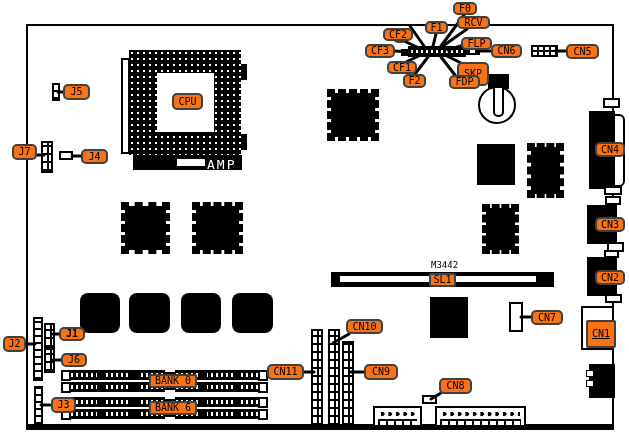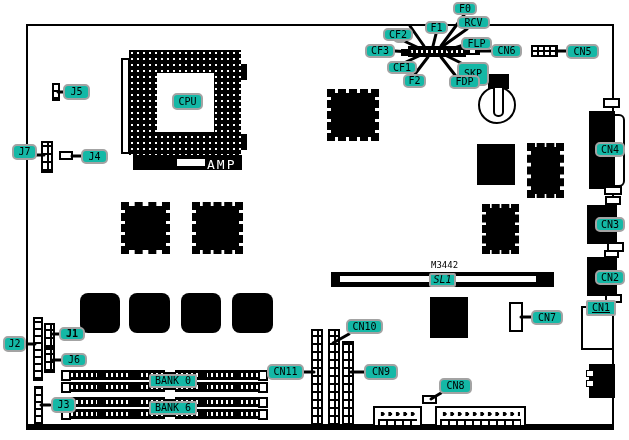--- a/index.html
+++ b/index.html
@@ -2,21 +2,21 @@
 <html><head>
 <meta charset="utf-8">
 <style>
   html,body{margin:0;padding:0;background:#fff;}
   #stage{position:relative;width:629px;height:440px;background:#fff;overflow:hidden;
          font-family:"DejaVu Sans Mono",monospace;color:#000;}
   .abs{position:absolute;box-sizing:border-box;}
   
   #board{left:26px;top:24px;width:588px;height:406px;border:2px solid #000;border-bottom-width:6px;z-index:1;}
   
-  .lbl{background:#14b8a6;border:2px solid #a3a3a3;border-radius:5px;display:flex;align-items:center;
+  .lbl{background:#f97316;border:2px solid #404040;border-radius:5px;display:flex;align-items:center;
        justify-content:center;font-size:10px;line-height:10px;z-index:10;padding:0 1px;white-space:nowrap;}
   .sq{border-radius:2px;}
   
   .blk{background:#000;z-index:3;}
   .round{border-radius:8px;}
   
   .qfp{background:#000;background-clip:padding-box;border:4px dashed #000;z-index:3;}
   
   .box{background:#fff;border:2px solid #000;z-index:3;}
   
@@ -146,21 +146,21 @@
   <div class="abs blk" style="left:477px;top:144px;width:38px;height:41px;"></div>
   <div class="abs blk" style="left:430px;top:297px;width:38px;height:41px;"></div>
   <div class="abs blk round" style="left:80px;top:293px;width:40px;height:40px;"></div>
   <div class="abs blk round" style="left:129px;top:293px;width:41px;height:40px;"></div>
   <div class="abs blk round" style="left:181px;top:293px;width:40px;height:40px;"></div>
   <div class="abs blk round" style="left:232px;top:293px;width:41px;height:40px;"></div>
 
   <div class="abs txt" style="left:431px;top:260px;font-size:9px;">M3442</div>
   <div class="abs blk" style="left:331px;top:272px;width:223px;height:15px;"></div>
   <div class="abs" style="left:340px;top:276px;width:196px;height:6px;background:#fff;z-index:4;"></div>
-  <div class="abs lbl sq" style="left:429px;top:273px;width:27px;height:14px;z-index:6;font-style:italic;">SL1</div>
+  <div class="abs lbl sq" style="left:429px;top:273px;width:27px;height:14px;z-index:6;">SL1</div>
 
   <div class="abs box" style="left:509px;top:302px;width:14px;height:30px;"></div>
   <div class="abs lbl" style="left:531px;top:310px;width:32px;height:15px;">CN7</div>
 
   <div class="abs hdr2" style="left:311px;top:329px;width:12px;height:98px;"></div>
   <div class="abs hdr2" style="left:328px;top:329px;width:12px;height:98px;"></div>
   <div class="abs hdr2" style="left:342px;top:341px;width:12px;height:86px;"></div>
   <div class="abs lbl" style="left:267px;top:364px;width:37px;height:16px;">CN11</div>
   <div class="abs lbl" style="left:346px;top:319px;width:37px;height:15px;">CN10</div>
   <div class="abs lbl" style="left:364px;top:364px;width:34px;height:16px;">CN9</div>
@@ -202,18 +202,18 @@
   <div class="abs box" style="left:604px;top:186px;width:18px;height:9px;"></div>
   <div class="abs box" style="left:605px;top:196px;width:16px;height:9px;"></div>
   <div class="abs blk" style="left:587px;top:205px;width:30px;height:39px;"></div>
   <div class="abs lbl" style="left:595px;top:217px;width:30px;height:15px;">CN3</div>
   <div class="abs box" style="left:607px;top:242px;width:17px;height:10px;"></div>
   <div class="abs box" style="left:604px;top:250px;width:15px;height:8px;"></div>
   <div class="abs blk" style="left:587px;top:257px;width:30px;height:39px;"></div>
   <div class="abs lbl" style="left:595px;top:270px;width:30px;height:15px;">CN2</div>
   <div class="abs box" style="left:605px;top:294px;width:17px;height:9px;"></div>
   <div class="abs box" style="left:581px;top:306px;width:33px;height:44px;"></div>
-  <div class="abs lbl sq" style="left:586px;top:300px;width:30px;height:16px;text-decoration:underline;">CN1</div>
+  <div class="abs lbl sq" style="left:586px;top:320px;width:30px;height:28px;text-decoration:underline;">CN1</div>
   <div class="abs blk" style="left:589px;top:364px;width:26px;height:34px;"></div>
   <div class="abs box" style="left:586px;top:370px;width:8px;height:7px;border-width:1px;z-index:4;"></div>
   <div class="abs box" style="left:586px;top:380px;width:8px;height:7px;border-width:1px;z-index:4;"></div>
 
 </div>
 
 </body></html>

